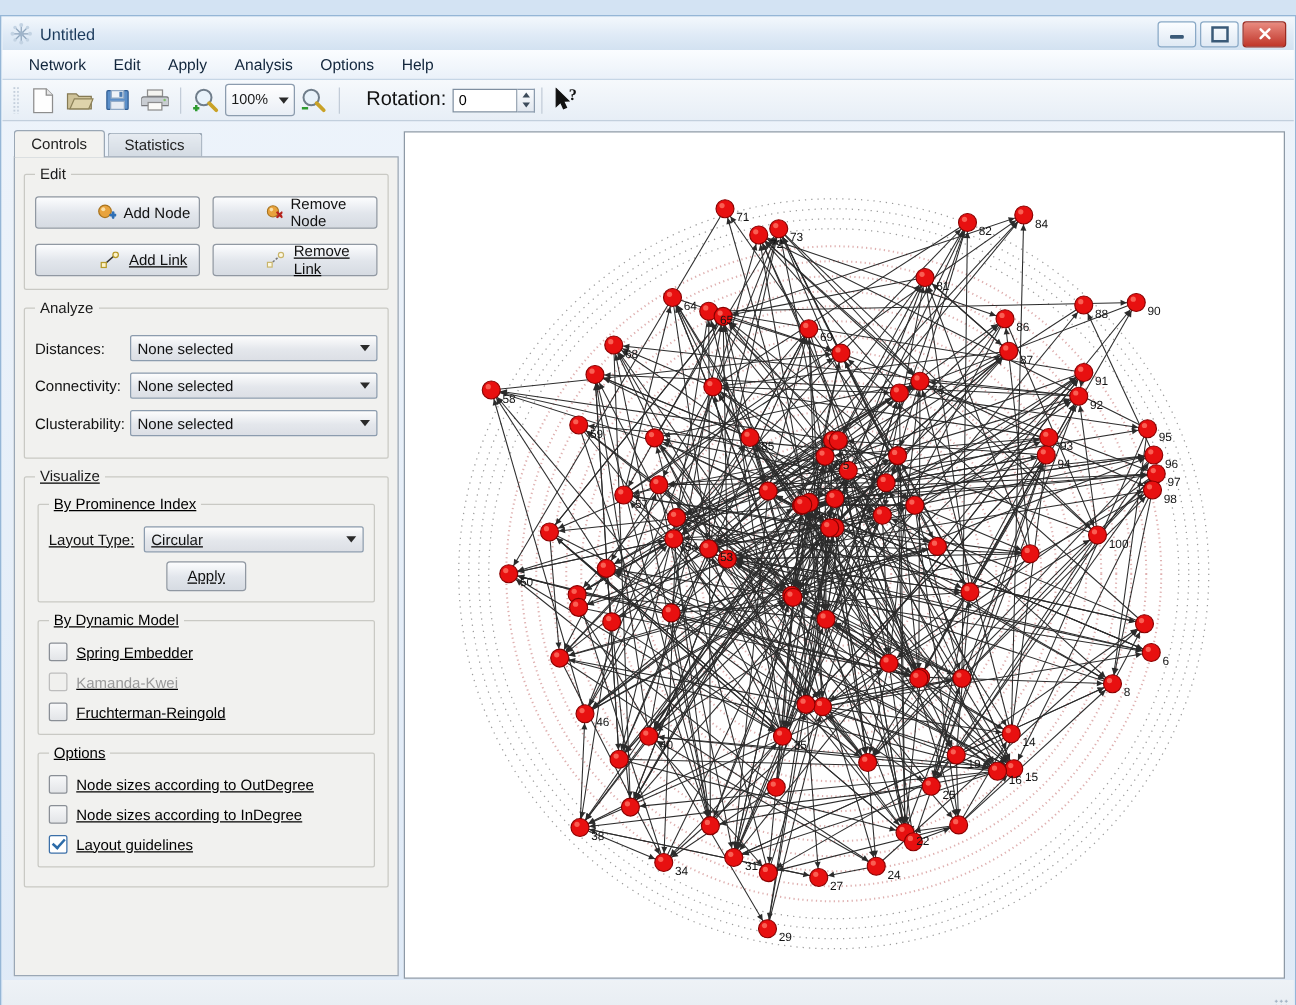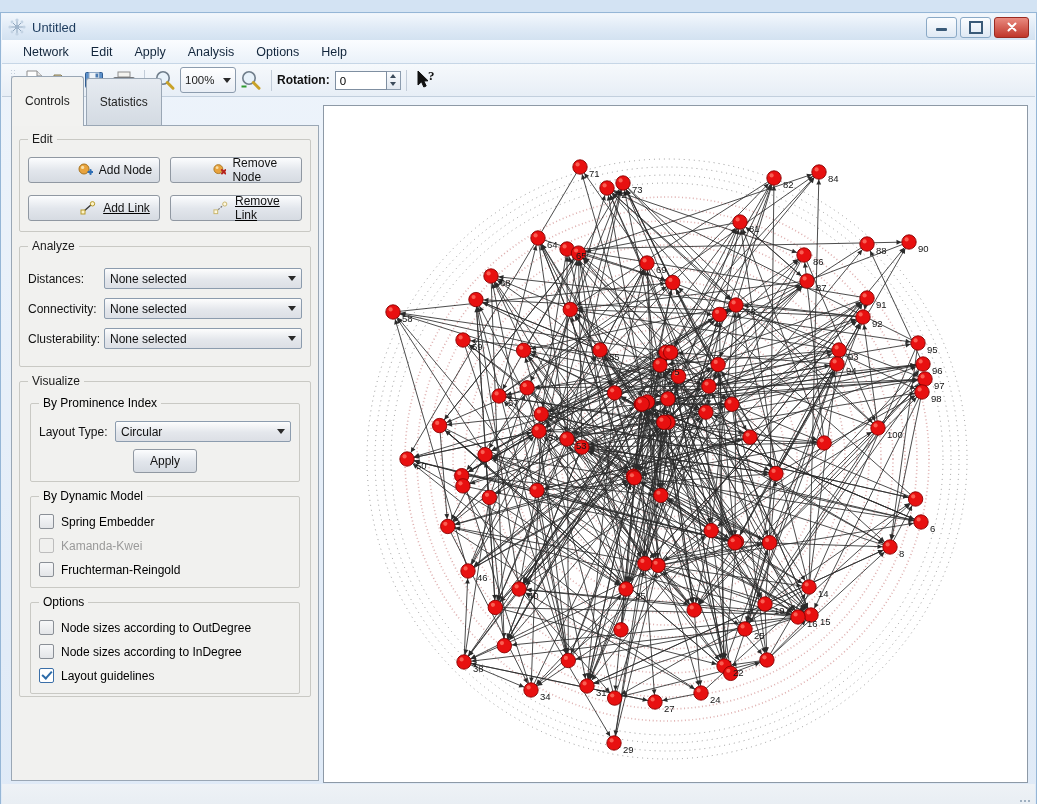--- a/index.html
+++ b/index.html
@@ -55,36 +55,36 @@
     background-size:3px 3px;}
   .tb-btn{width:30px;height:27px;display:flex;align-items:center;justify-content:center;border-radius:3px;}
   .tb-sep{width:1px;height:21px;background:#c2ccd8;margin:0 5px;}
   .zoom-combo{
     height:21px;min-width:56px;border:1px solid #8c9cae;border-radius:3px;
     background:linear-gradient(#ffffff,#e9eef5);
     display:flex;align-items:center;padding:12px 4px;font-size:11.5px;box-sizing:border-box;
   }
   .zoom-combo .lbl{flex:1;color:#1a1a1a;}
   .caret{width:0;height:0;border-left:4px solid transparent;border-right:4px solid transparent;border-top:5px solid #2a2a2a;margin-left:4px;}
-  .rot-label{font-size:12px;margin-left:0;color:#111;font-weight:bold;}
+  .rot-label{font-size:16px;margin-left:16px;color:#111;}
   .rot-field{
     width:52px;height:19px;border:1px solid #7f8fa1;background:#fff;
     margin-left:5px;font-size:11.5px;padding-left:4px;line-height:19px;box-sizing:border-box;
   }
   .spin{width:14px;height:19px;border:1px solid #8c9cae;border-left:none;
     background:linear-gradient(#fafcfe,#e2e8f0);display:flex;flex-direction:column;
     align-items:center;justify-content:space-around;box-sizing:border-box;}
   .spin i{width:0;height:0;border-left:3px solid transparent;border-right:3px solid transparent;}
   .spin .up{border-bottom:4px solid #3b4a5a;}
   .spin .dn{border-top:4px solid #3b4a5a;}
   
   .leftpanel{position:absolute;left:10px;top:92px;width:308px;height:678px;}
   .tabs{display:flex;align-items:flex-end;height:21px;}
   .tab{
-    height:19px;padding:14px 13px;font-size:12px;line-height:19px;
+    height:19px;padding:0 13px;font-size:12px;line-height:19px;
     border:1px solid #9aa7b5;border-bottom:none;border-radius:3px 3px 0 0;
     background:linear-gradient(#e6ebf1,#d3dae2);color:#222;margin-right:2px;
   }
   .tab.active{background:#f2f2f0;height:21px;line-height:21px;border-color:#9aa7b5;position:relative;z-index:3;}
   .panel-body{
     border:1px solid #9aa7b5;background:#f1f1ef;height:656px;
     box-sizing:border-box;padding:6px 7px;position:relative;margin-top:-1px;
   }
   fieldset.grp{
     border:1px solid #c9c9c4;border-radius:2px;margin:0 0 7px 0;padding:6px 8px 8px 8px;
@@ -345,21 +345,21 @@
         <div class="fld-row">
           <span class="lbl">Clusterability:</span>
           <div class="combo">
             <span class="val">None selected</span>
             <span class="caret"></span>
           </div>
         </div>
 
       </fieldset>
 
-      <fieldset class="grp" style="padding-bottom:0;">
+      <fieldset class="grp" style="padding-bottom:13px;text-decoration:underline;">
         <legend>Visualize</legend>
 
         <fieldset class="inner-grp">
           <legend>By Prominence Index</legend>
           <div class="fld-row" style="margin:7px 0;">
             <span class="lbl">Layout Type:</span>
             <div class="combo">
               <span class="val">Circular</span>
               <span class="caret"></span>
             </div>

